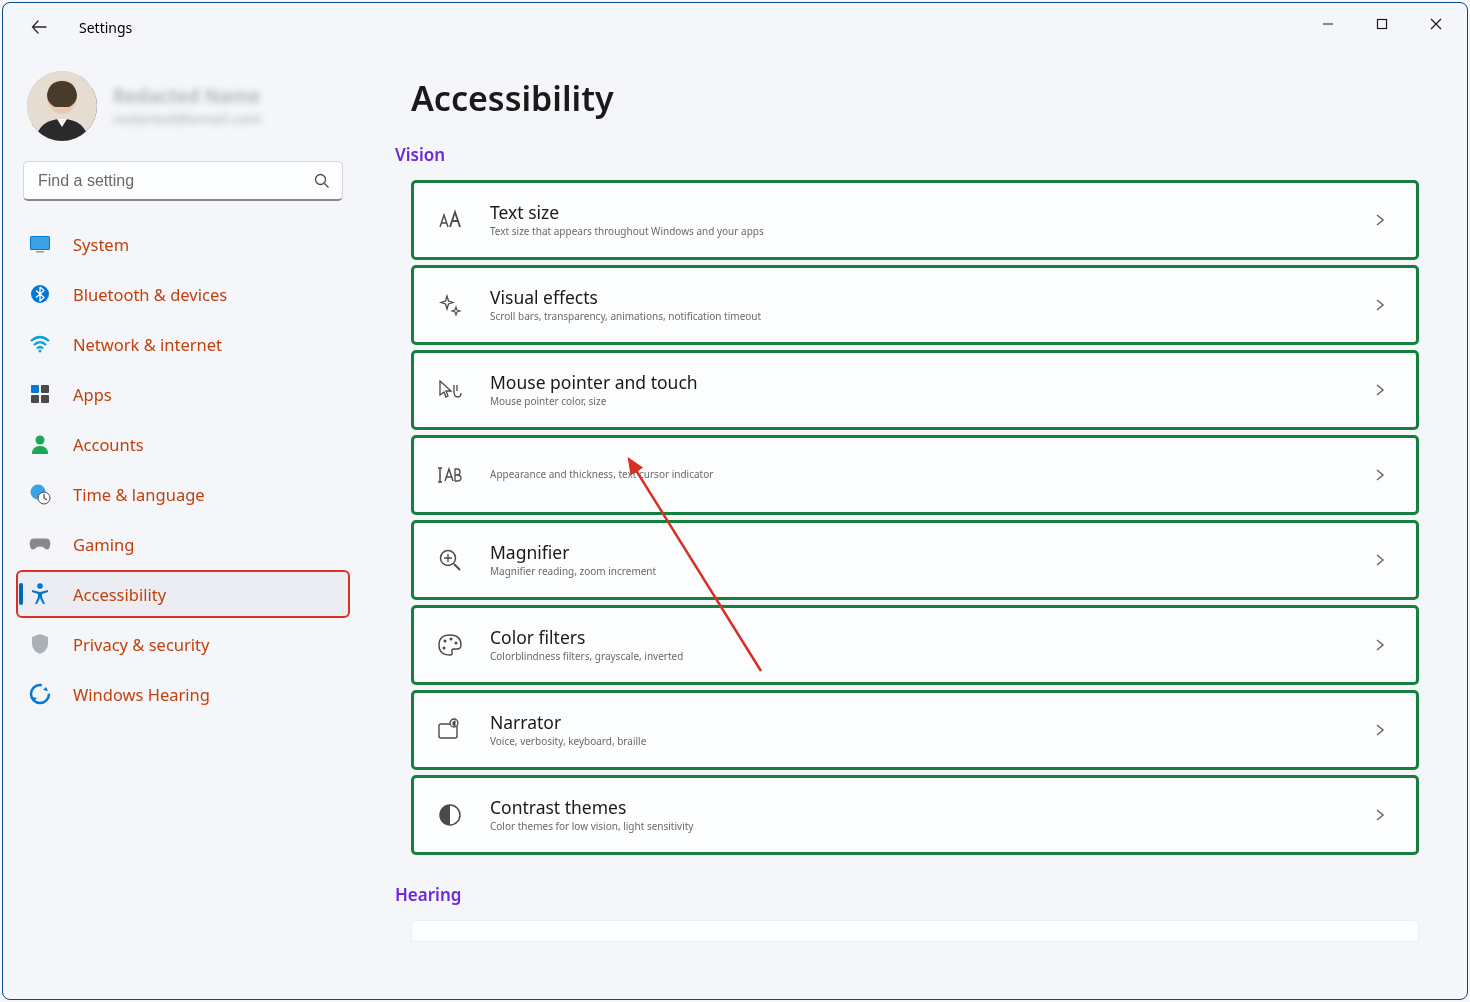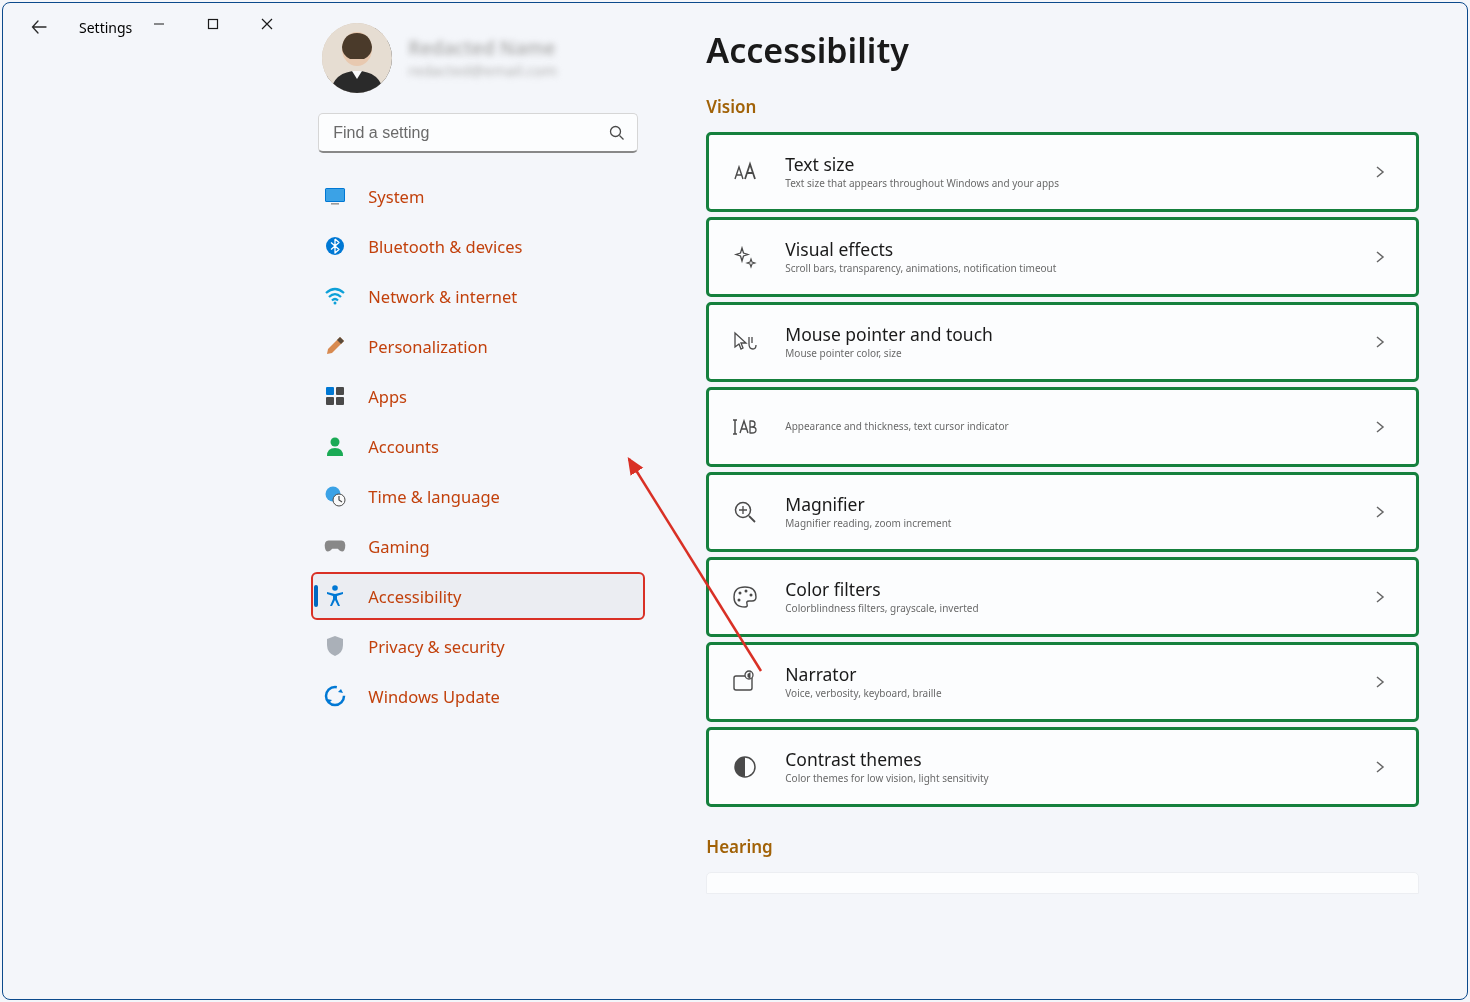--- a/index.html
+++ b/index.html
@@ -12,21 +12,21 @@
   position: relative;
 }
 .window {
   width: 1466px;
   height: 998px;
   margin: 2px;
   border: 1px solid #0c4a8c;
   border-radius: 8px;
   background: #f4f6fa;
   display: flex;
-  flex-direction: row;
+  flex-direction: column;
   overflow: hidden;
   position: relative;
 }
 .titlebar {
   height: 48px;
   display: flex;
   align-items: center;
   padding: 0 4px;
 }
 .back-btn {
@@ -176,22 +176,22 @@
 .page-title {
   font-size: 34px;
   font-weight: 600;
   color: #1a1a1a;
   margin-left: 48px;
   margin-bottom: 22px;
 }
 .section-label {
   font-size: 17px;
   font-weight: 600;
-  color: #a16207;
-  margin-left: 48px;
+  color: #6d28d9;
+  margin-left: 32px;
   margin-bottom: 14px;
   margin-top: 8px;
 }
 .cards {
   display: flex;
   flex-direction: column;
   gap: 5px;
   padding-left: 48px;
 }
 .card {
@@ -330,29 +330,20 @@
                 <path d="M2 6 Q 11 -2 20 6" stroke="#0da0d8" stroke-width="2.2" fill="none"></path>
                 <path d="M5 10 Q 11 4 17 10" stroke="#0da0d8" stroke-width="2.2" fill="none"></path>
                 <path d="M8 13.5 Q 11 10.5 14 13.5" stroke="#0da0d8" stroke-width="2.2" fill="none"></path>
                 <circle cx="11" cy="16" r="1.5" fill="#0da0d8"></circle>
               </svg>
             </span>
           <span class="nav-label">Network &amp; internet</span>
         </div>
         <div class="nav-item">
           <span class="nav-icon">
-              <svg width="22" height="22" viewBox="0 0 22 22">
-                <path d="M16 2 L20 6 L8 18 L3 19 L4 14 Z" fill="#d88a50"></path>
-                <path d="M16 2 L20 6 L17 9 L13 5 Z" fill="#5a4a3a"></path>
-              </svg>
-            </span>
-          <span class="nav-label">Personalization</span>
-        </div>
-        <div class="nav-item">
-          <span class="nav-icon">
               <svg width="20" height="20" viewBox="0 0 20 20">
                 <rect x="1" y="1" width="8" height="8" rx="1" fill="#0078d4"></rect>
                 <rect x="11" y="1" width="8" height="8" rx="1" fill="#4a4a4a"></rect>
                 <rect x="1" y="11" width="8" height="8" rx="1" fill="#4a4a4a"></rect>
                 <rect x="11" y="11" width="8" height="8" rx="1" fill="#4a4a4a"></rect>
               </svg>
             </span>
           <span class="nav-label">Apps</span>
         </div>
         <div class="nav-item">
@@ -400,21 +391,21 @@
           <span class="nav-label">Privacy &amp; security</span>
         </div>
         <div class="nav-item">
           <span class="nav-icon">
               <svg width="22" height="22" viewBox="0 0 22 22">
                 <circle cx="11" cy="11" r="9" fill="none" stroke="#0078d4" stroke-width="2.5" stroke-dasharray="44 12"></circle>
                 <path d="M17 4 L19 8 L14 7 Z" fill="#0078d4"></path>
                 <path d="M5 18 L3 14 L8 15 Z" fill="#0078d4"></path>
               </svg>
             </span>
-          <span class="nav-label">Windows Update</span>
+          <span class="nav-label">Windows Hearing</span>
         </div>
       </div>
     </div>
 
     <div class="main">
       <h1 class="page-title">Accessibility</h1>
 
       <div class="section-label">Vision</div>
       <div class="cards">
 

